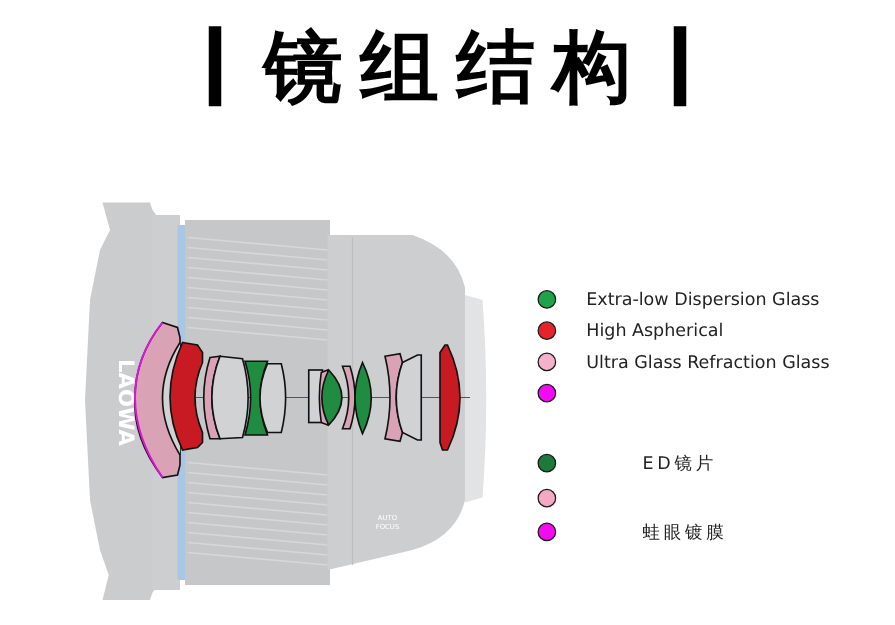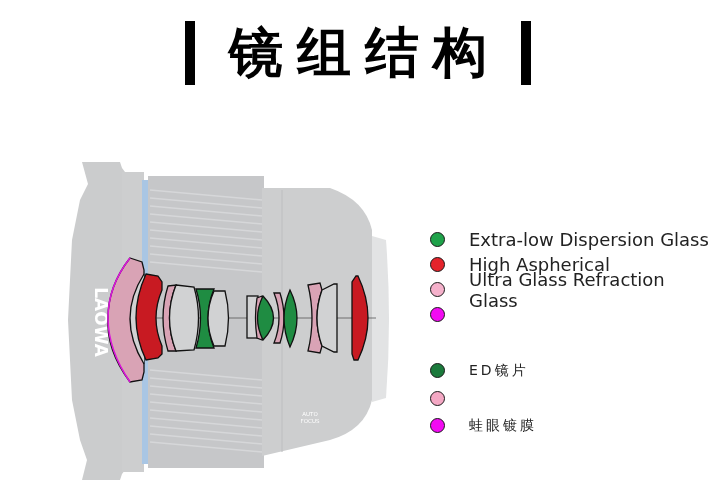--- a/index.html
+++ b/index.html
@@ -6,34 +6,34 @@
   body {
     width: 716px; height: 500px; background: #ffffff; position: relative; overflow: hidden;
     font-family: "DejaVu Sans", sans-serif;
   }
   .title-wrap {
     position: absolute; left: 0; top: 12px; width: 716px; height: 82px;
     display: flex; align-items: center; justify-content: center;
   }
   .title-bar { width: 10px; height: 64px; background: #000; }
   .title-text {
-    font-family: "DejaVu Sans", sans-serif; font-weight: bold; font-size: 54px;
+    font-family: "DejaVu Sans", sans-serif; font-weight: bold; font-size: 63px;
     letter-spacing: 14px; color: #000; margin: 0 20px 0 34px; line-height: 1;
   }
   .diagram { position: absolute; left: 0; top: 0; }
   .legend { position: absolute; left: 430px; }
   .legend-en { top: 227px; }
   .legend-zh { top: 357px; }
   .legend-item { display: flex; align-items: center; height: 25px; }
-  .legend-zh .legend-item { height: 27.5px; }
+  .legend-zh .legend-item { height: 27.5px; gap: 45px; }
   .dot {
     width: 15px; height: 15px; border-radius: 50%;
     border: 1.6px solid #1a1a1a; box-sizing: border-box; margin-right: 24px; flex: none;
   }
-  .legend-label { font-size: 18px; color: #222; font-family: "DejaVu Sans", sans-serif; }
+  .legend-label { font-size: 14px; color: #222; font-family: "DejaVu Sans", sans-serif; }
   .legend-zh .legend-label { letter-spacing: 3px; font-size: 14px; }
 </style>
 </head>
 <body>
 
 <div class="title-wrap">
   <div class="title-bar"></div>
   <div class="title-text">镜组结构</div>
   <div class="title-bar"></div>
 </div>

